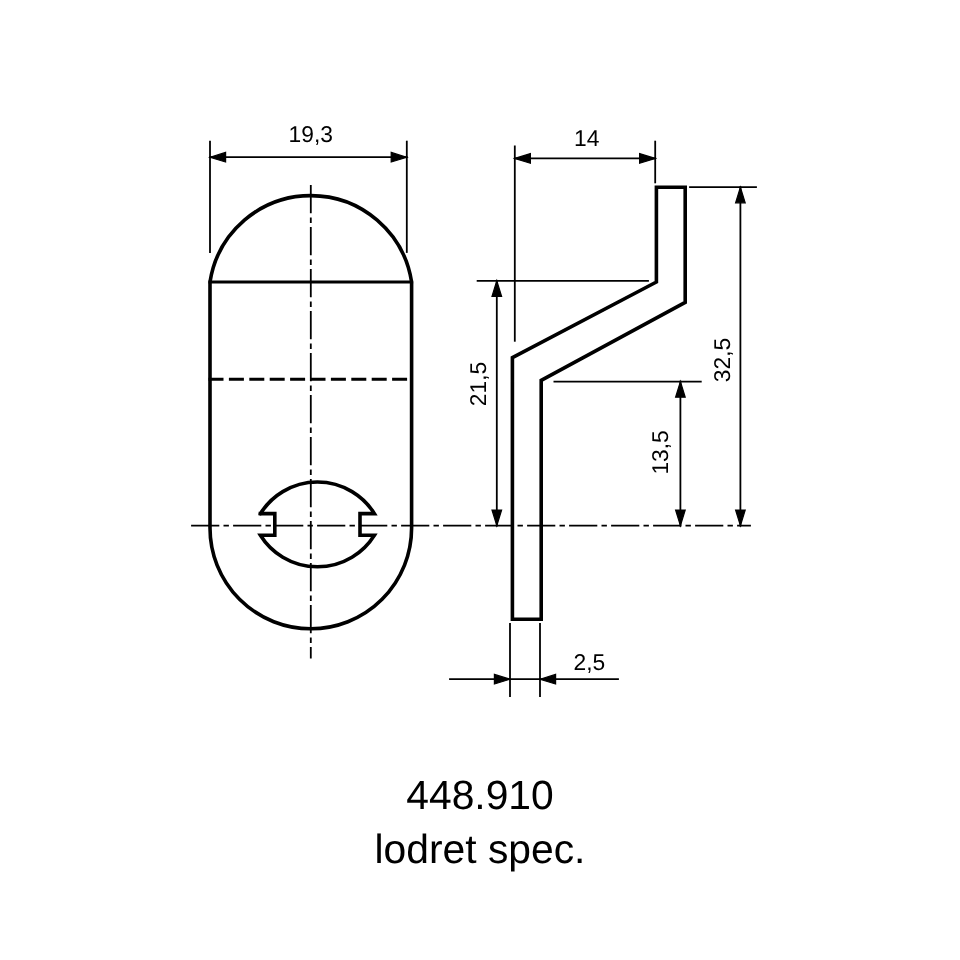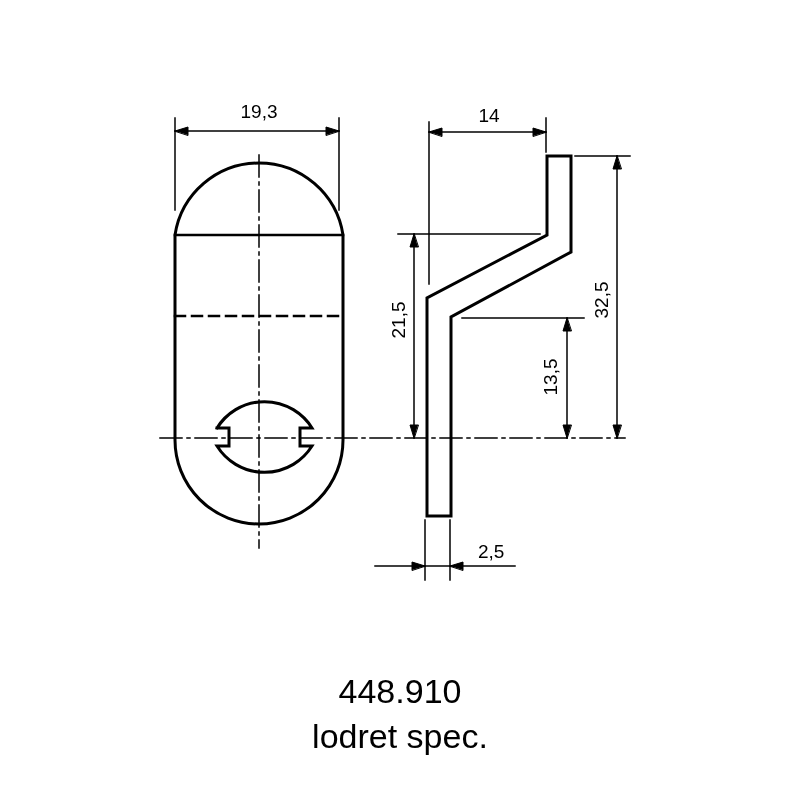--- a/index.html
+++ b/index.html
@@ -2,21 +2,21 @@
 <html><head>
   <meta charset="utf-8">
   <style>
     html, body { margin: 0; padding: 0; background: #ffffff; }
     body { width: 800px; height: 800px; position: relative; overflow: hidden; }
     svg { position: absolute; left: 0; top: 0; }
     .dim-text { font-family: "Liberation Sans", sans-serif; font-size: 19px; fill: #000; }
     .caption {
       position: absolute; left: 0; width: 800px; text-align: center;
       font-family: "Liberation Sans", sans-serif; color: #000;
-      font-size: 34px; line-height: 40px; margin-top: 28px;
+      font-size: 34px; line-height: 40px;
     }
   </style>
 </head>
 <body>
 
 <svg width="800" height="800" viewBox="0 0 800 800">
   <g fill="none" stroke="#000" stroke-linecap="square">
 
     <g>
 

